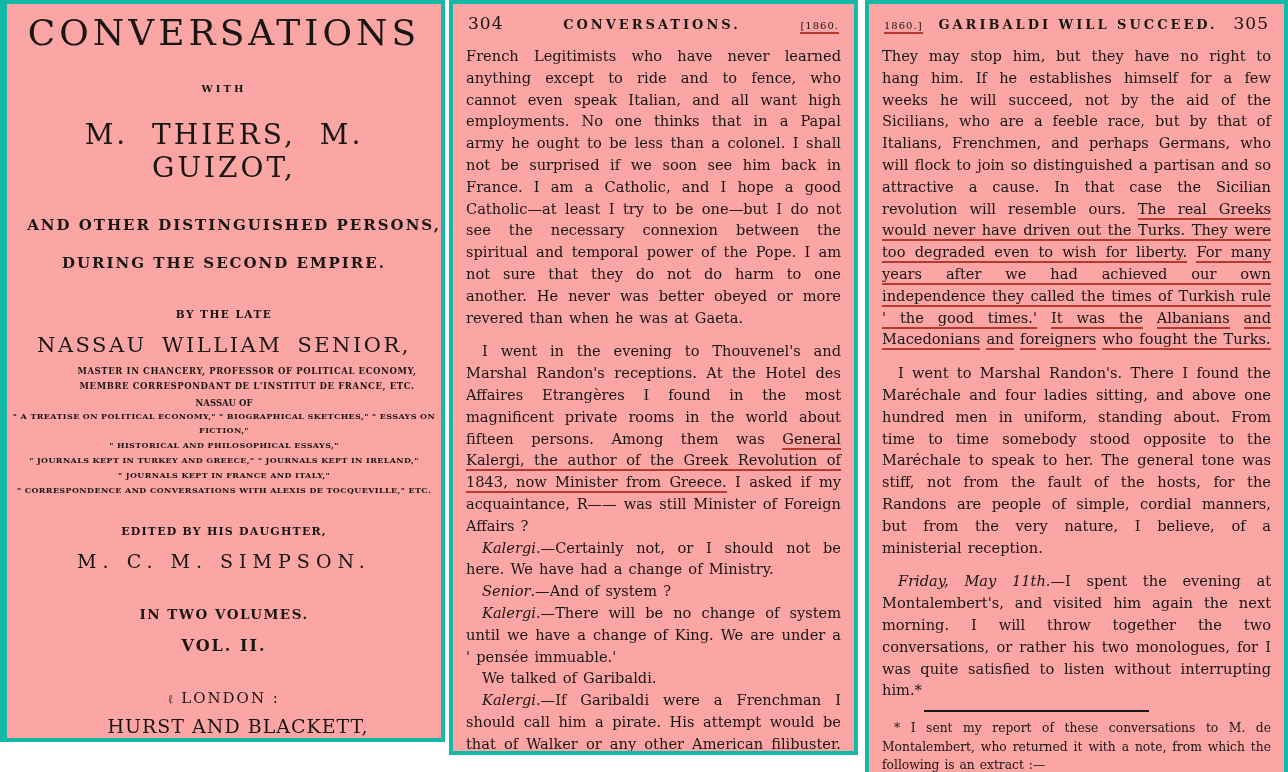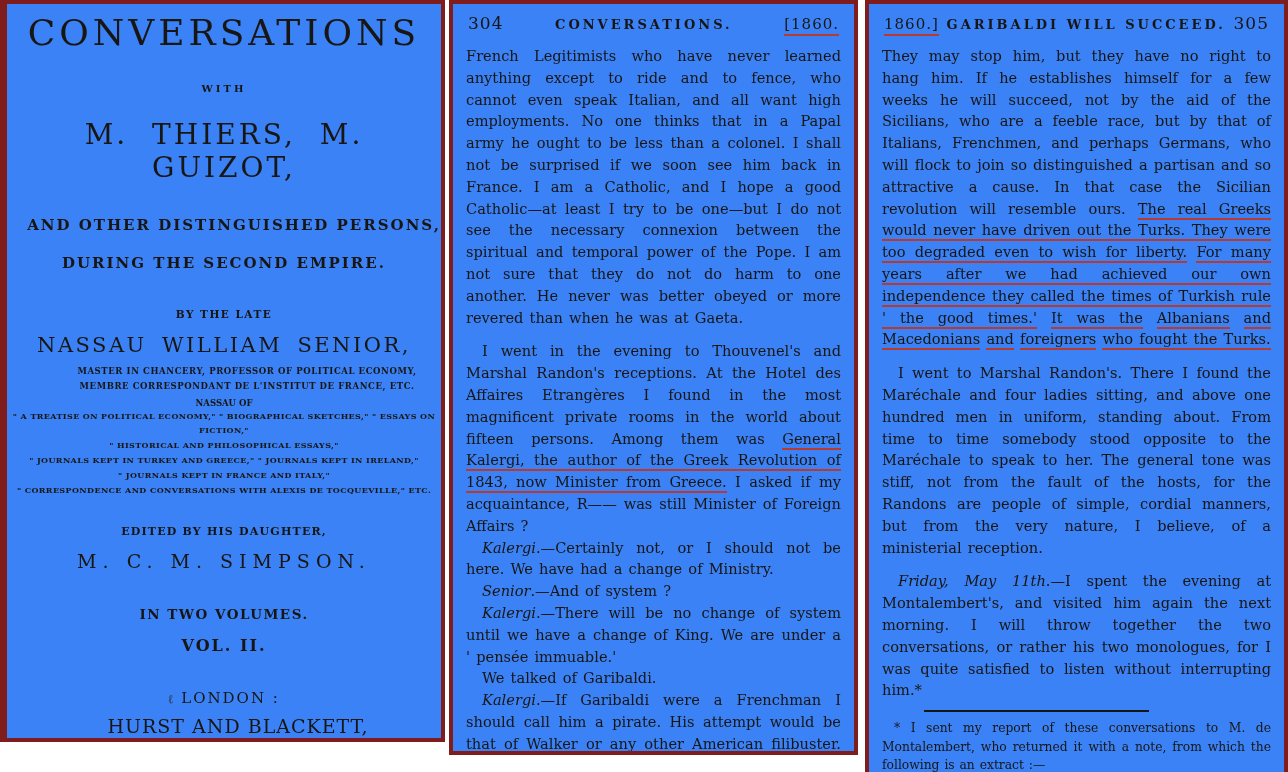--- a/index.html
+++ b/index.html
@@ -1,21 +1,21 @@
 <!DOCTYPE html>
 <html><head>
 <meta charset="utf-8">
 <style>
   html,body{margin:0;padding:0;}
   body{
     width:1288px;height:772px;position:relative;background:#ffffff;
     font-family:"DejaVu Serif", serif;color:#181613;overflow:hidden;
   }
   .panel{
-    position:absolute;background:#3b82f6;border:4px solid #7f1d1d;
+    position:absolute;background:#fca5a5;border:4px solid #14b8a6;
     box-sizing:border-box;overflow:hidden;
   }
   
   #panel-title{left:0;top:0;width:445px;height:742px;border-left-width:7px;text-align:center;}
   .tp-title{font-size:36px;letter-spacing:4px;margin-top:8px;}
   .tp-with{font-size:10px;font-weight:bold;letter-spacing:3px;margin-top:30px;}
   .tp-names{font-size:28px;letter-spacing:3px;word-spacing:12px;margin-top:24px;}
   .tp-sub1{font-size:15px;font-weight:bold;letter-spacing:2px;margin-top:32px;padding-left:20px;}
   .tp-sub2{font-size:15px;font-weight:bold;letter-spacing:2px;margin-top:20px;}
   .tp-bylate{font-size:10.5px;font-weight:bold;letter-spacing:1.5px;margin-top:36px;}
@@ -31,21 +31,21 @@
   .tp-mark{font-size:12px;font-style:italic;display:inline-block;transform:rotate(-12deg);margin-right:6px;color:#333;}
   .tp-pub{font-size:19px;letter-spacing:1px;margin-top:8px;padding-left:28px;}
   .tp-addr{font-size:13px;font-weight:bold;letter-spacing:1px;margin-top:9px;}
   
   #panel-304{left:449px;top:0;width:409px;height:755px;}
   #panel-305{left:865px;top:0;width:423px;height:772px;border-bottom:none;}
   .page-inner{padding:5px 13px 0 13px;}
   .page-header{display:flex;justify-content:space-between;align-items:baseline;margin:4px 2px 12px 2px;}
   .pg-num{font-size:17px;letter-spacing:1px;}
   .run-head{font-size:13px;font-weight:bold;letter-spacing:3px;}
-  .year{font-size:15px;letter-spacing:1px;}
+  .year{font-size:10px;letter-spacing:1px;}
   .body-text p{
     margin:0;text-align:justify;font-size:14.6px;line-height:21.8px;
     word-spacing:1.5px;text-indent:16px;hyphens:none;
   }
   .body-text p.noindent{text-indent:0;}
   .body-text p.gap{margin-top:12px;}
   .u{border-bottom:2px solid #b8392e;padding-bottom:1px;}
   .i{font-style:italic;}
   .fn-rule{width:225px;border:none;border-top:2px solid #161616;margin:9px 0 7px 42px;}
   .footnote p{

